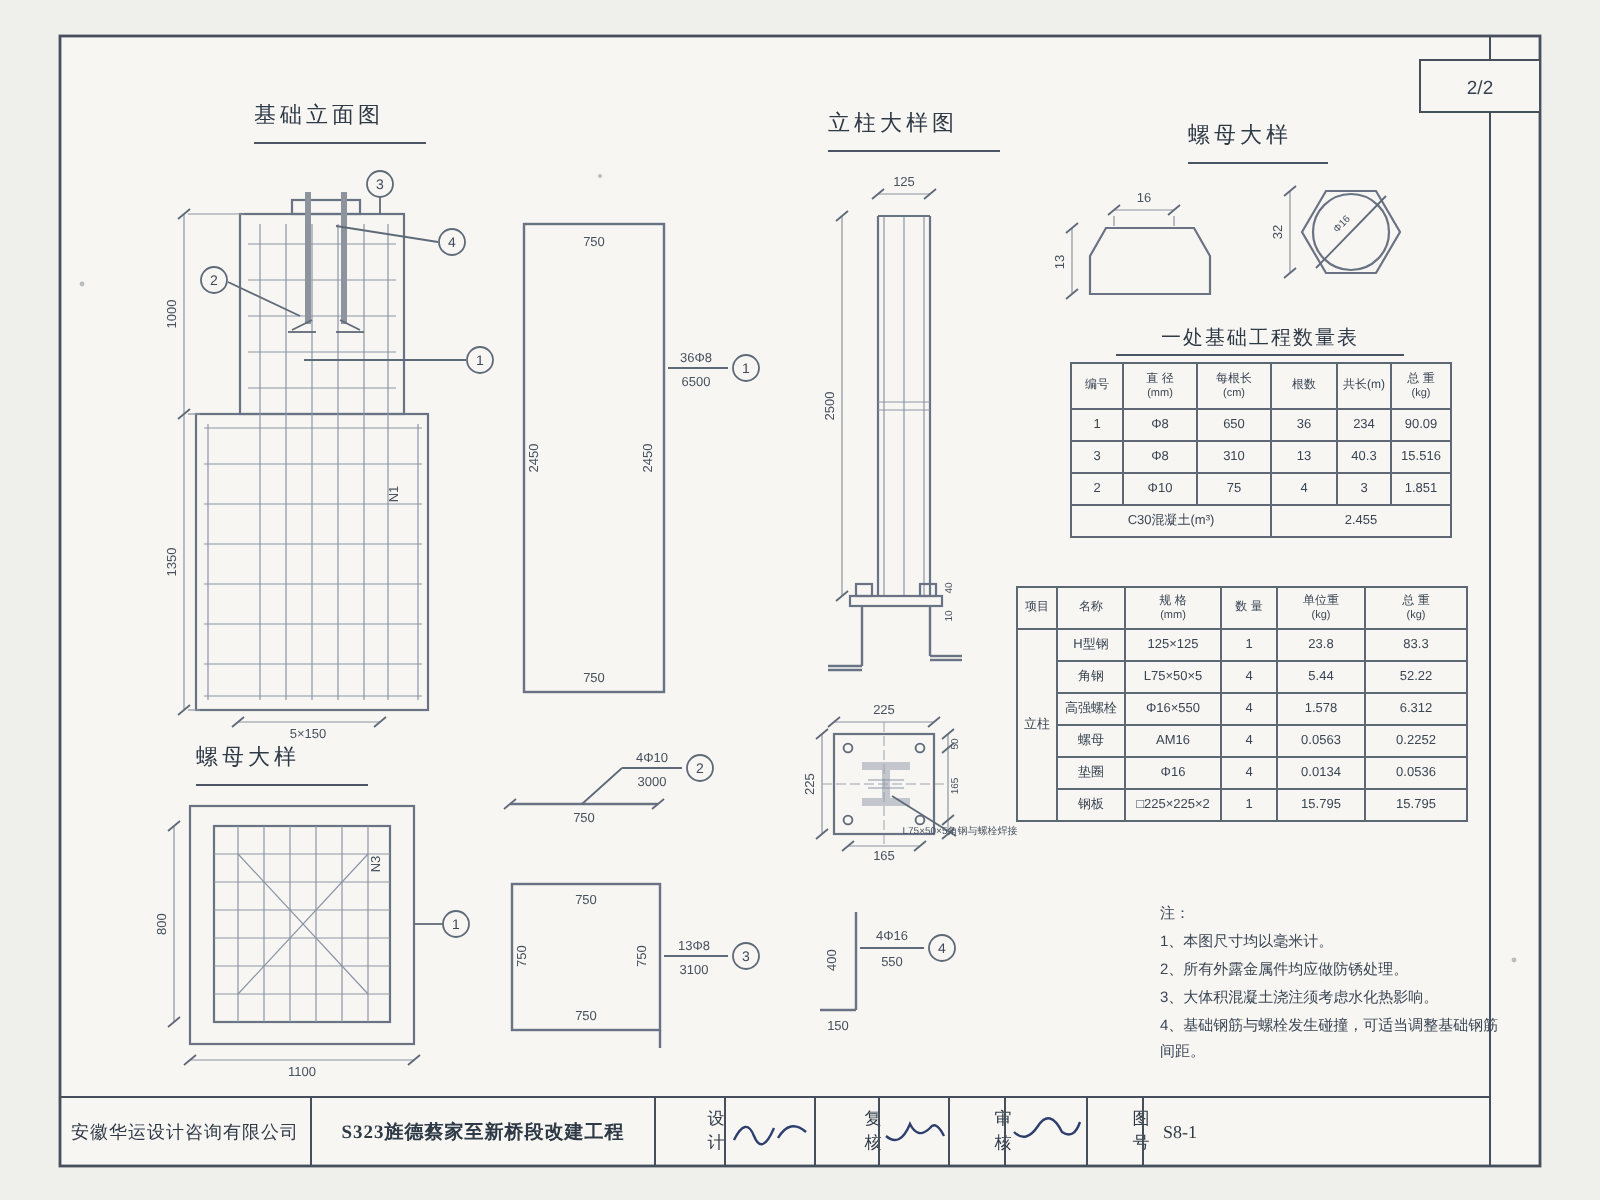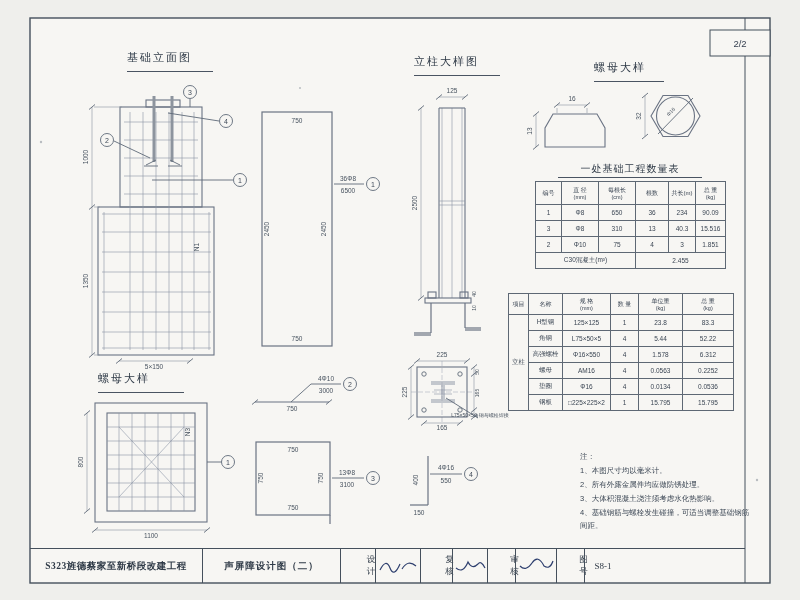--- a/index.html
+++ b/index.html
@@ -490,22 +490,22 @@
 
 <div class="t notes" style="left:580px;top:450px;width:170px;">
   <div class="nt">注：</div>
   <div class="nt">1、本图尺寸均以毫米计。</div>
   <div class="nt">2、所有外露金属件均应做防锈处理。</div>
   <div class="nt">3、大体积混凝土浇注须考虑水化热影响。</div>
   <div class="nt">4、基础钢筋与螺栓发生碰撞，可适当调整基础钢筋间距。</div>
 </div>
 
 <div class="titleblock">
+  <div class="tb-cell tb-company">安徽华运设计咨询有限公司</div>
   <div class="tb-cell tb-project">S323旌德蔡家至新桥段改建工程</div>
-  <div class="tb-cell tb-drawing">声屏障设计图（二）</div>
   <div class="tb-cell tb-lab" style="width:35px">设计</div>
   <div class="tb-cell tb-sig" style="width:45px">
     <svg width="44" height="24" viewBox="0 0 44 24">
       <path d="M4,16 Q10,4 14,14 T24,10 M26,15 Q32,5 40,12" stroke="#2e3f6e" stroke-width="1.2" fill="none"></path>
     </svg>
   </div>
   <div class="tb-cell tb-lab" style="width:32px">复核</div>
   <div class="tb-cell tb-sig" style="width:35px">
     <svg width="34" height="24" viewBox="0 0 34 24">
       <path d="M3,14 Q10,20 15,8 Q19,16 25,10 Q28,6 32,14" stroke="#2e3f6e" stroke-width="1.2" fill="none"></path>

